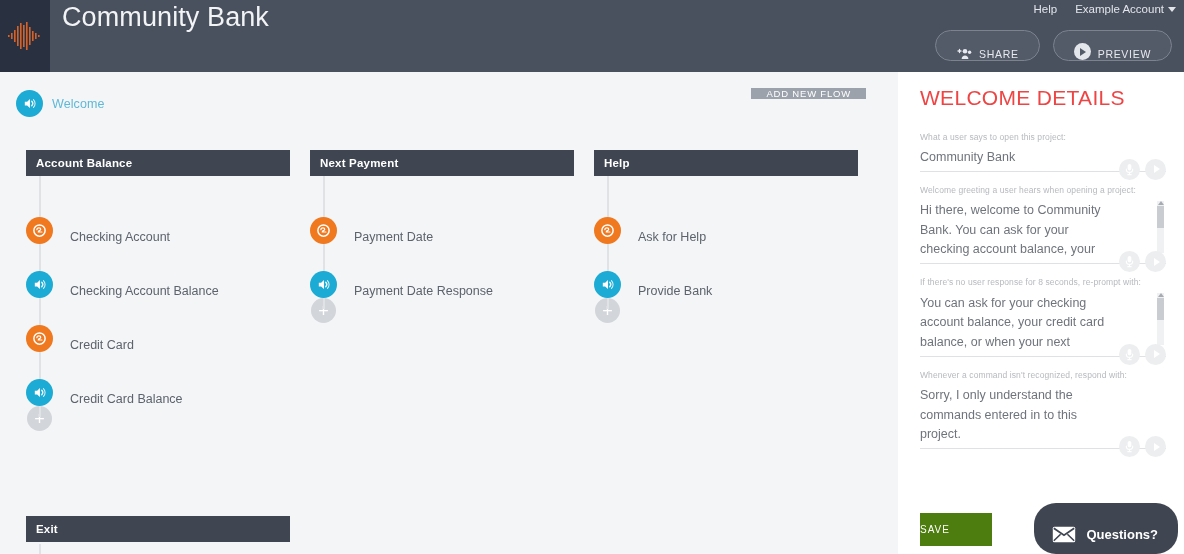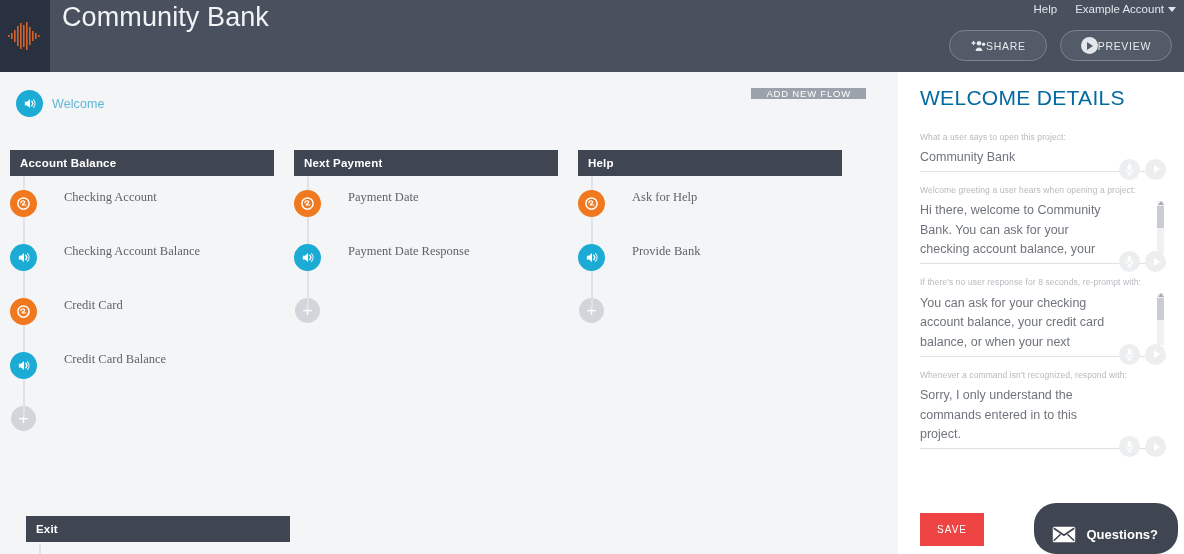--- a/index.html
+++ b/index.html
@@ -51,21 +51,21 @@
   .caret-down {
     display: inline-block; margin-left: 4px;
     border-left: 4px solid transparent; border-right: 4px solid transparent;
     border-top: 5px solid #e2e5ea; vertical-align: middle;
   }
   .header-buttons {
     position: absolute; right: 12px; top: 30px;
     display: flex; align-items: center; gap: 13px;
   }
   .pill-btn {
-    display: flex; align-items: center; 
+    display: flex; align-items: flex-end; gap: 7px;
     height: 31px; padding: 0 20px;
     border: 1px solid #7c838f; border-radius: 16px;
     background: #545b68; color: #e6e9ee;
     font-size: 10.5px; letter-spacing: 0.7px;
     cursor: pointer;
   }
   .pill-btn svg { display: block; }
   .play-circle {
     width: 17px; height: 17px; border-radius: 50%;
     background: #e3e6eb;
@@ -99,39 +99,38 @@
     font-size: 12.5px; color: #5fb8d8; letter-spacing: 0.1px;
   }
   .add-flow-btn {
     position: absolute; right: 32px; top: 16px;
     background: #9ba2ab; color: #ffffff;
     font-size: 9.5px; letter-spacing: 0.8px;
     padding: 0 15px; cursor: pointer;
   }
 
   .columns {
-    position: absolute; left: 10px; top: 78px;
+    position: absolute; left: 26px; top: 78px;
     display: flex; gap: 20px;
   }
   .flow-col { width: 264px; position: relative; }
   .flow-header {
     background: #3f4651; color: #ffffff;
     font-size: 11.5px; font-weight: bold;
     padding: 7px 10px; letter-spacing: 0.2px;
     cursor: pointer;
   }
   .flow-body { position: relative; padding-top: 14px; }
   .rail {
     position: absolute; left: 13px; top: 0; bottom: 14px;
     width: 2px; background: #e0e2e6;
   }
   .step {
-    position: relative; display: flex; align-items: flex-start; gap: 27px;
+    position: relative; display: flex; align-items: flex-end; gap: 17px;
     height: 54px;
-    font-family: Liberation Serif, serif;
   }
   .step-label { font-size: 12.5px; color: #5d636c; }
   .add-node {
     width: 25px; height: 25px; border-radius: 50%;
     background: #d2d5da; color: #ffffff;
     display: flex; align-items: center; justify-content: center;
     font-size: 18px; line-height: 1; font-weight: 300;
     margin-left: 1px; cursor: pointer;
   }
   .exit-card {
@@ -155,21 +154,21 @@
   }
 
   
   .panel {
     position: absolute; top: 72px; right: 0;
     width: 286px; height: 482px;
     background: #ffffff;
     padding: 14px 18px 0 22px;
   }
   .panel-title {
-    font-size: 21px; color: #0369a1; font-weight: 400;
+    font-size: 21px; color: #ef4444; font-weight: 400;
     letter-spacing: 0.3px; margin-bottom: 22px;
   }
   .field { position: relative; margin-bottom: 13px; }
   .field-label {
     font-size: 8.5px; color: #b6b9be; line-height: 1.35;
     margin-bottom: 5px; letter-spacing: 0.1px;
   }
   .field-value {
     font-size: 12.5px; color: #6f747c; line-height: 1.55;
     border-bottom: 1px solid #dfe1e4;
@@ -204,23 +203,23 @@
   }
   .ta-arrow {
     position: absolute; left: 1px; top: 0;
     width: 0; height: 0;
     border-left: 3px solid transparent; border-right: 3px solid transparent;
     border-bottom: 4px solid #a8acb2;
   }
 
   .save-btn {
     position: absolute; left: 22px; bottom: 8px;
-    background: #ef4444; color: #ffffff;
+    background: #4d7c0f; color: #ffffff;
     font-size: 10px; letter-spacing: 1px;
-    width: 64px; padding: 11px 0; text-align: center;
+    width: 72px; padding: 11px 0; text-align: left;
     cursor: pointer;
   }
   .questions-widget {
     position: absolute; right: 6px; bottom: 0;
     background: #3f4651; color: #ffffff;
     border-radius: 22px;
     display: flex; align-items: center; gap: 10px;
     padding: 23px 20px 11px 18px;
     cursor: pointer;
   }

